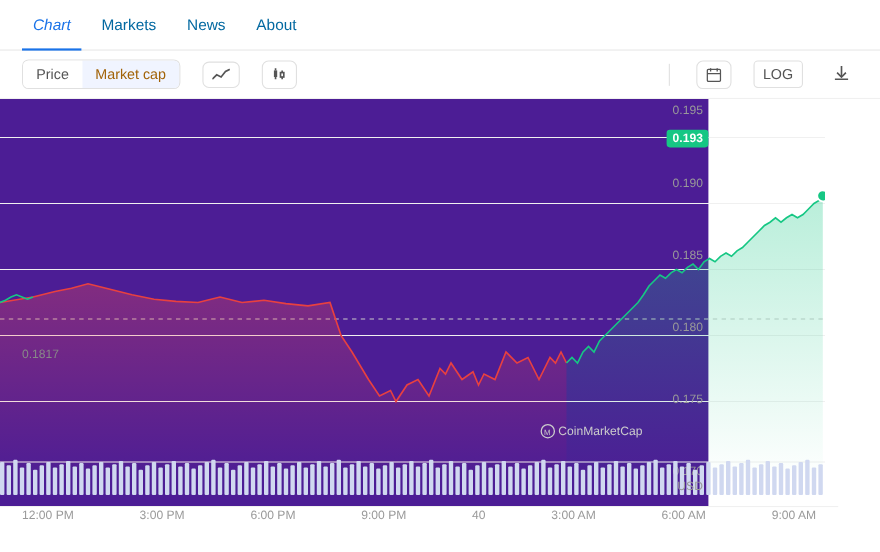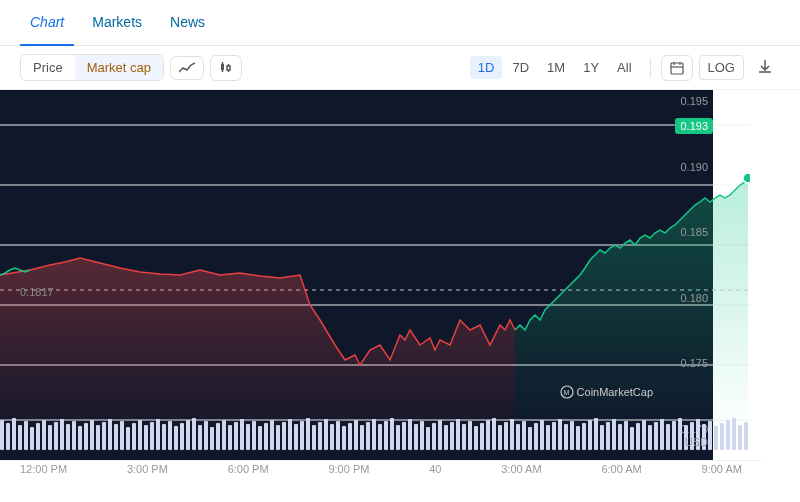--- a/index.html
+++ b/index.html
@@ -36,21 +36,21 @@
       border-bottom: 2px solid #1a73e8;
       font-weight: 500;
       font-style: italic;
     }
 
     
     .toolbar {
       display: flex;
       align-items: center;
       padding: 8px 20px;
-      gap: 6px;
+      gap: 20px;
       border-bottom: 1px solid #f0f0f0;
       height: 44px;
     }
     .btn-group {
       display: flex;
       border: 1px solid #e0e0e0;
       border-radius: 6px;
       overflow: hidden;
     }
     .btn-group-item {
@@ -131,23 +131,23 @@
       font-size: 13px;
       color: #555;
       cursor: pointer;
       border: none;
       background: transparent;
     }
 
     
     .chart-container {
       position: relative;
-      width: 713px;
+      width: 644px;
       height: 370px;
-      background: #0f172a;
+      background: #4c1d95;
     }
     .chart-svg {
       position: absolute;
       top: 0;
       left: 0;
       width: 750px;
       height: 350px;
     }
     .y-label {
       font-size: 11px;
@@ -155,21 +155,21 @@
       text-align: right;
       padding-right: 5px;
     }
     .current-price-badge {
       position: absolute;
       right: 0;
       top: 28px;
       background: #16c784;
       color: #fff;
       font-size: 11px;
-      font-weight: 400;
+      font-weight: 700;
       padding: 2px 5px;
       border-radius: 3px;
     }
     .x-label {
       font-size: 11px;
       color: #999;
     }
 
     .usd-label {
       position: absolute;
@@ -188,29 +188,31 @@
       display: flex;
       align-items: flex-end;
       gap: 4px;
     }
 
     .price-annotation {
       position: absolute;
       left: 20px;
       font-size: 11px;
       color: #888;
+      margin-top: 30px;
     }
   </style>
 </head>
 <body>
 
 <nav class="top-nav">
   <div class="nav-tab active">Chart</div>
   <div class="nav-tab">Markets</div>
   <div class="nav-tab">News</div>
+  <div class="nav-tab">About</div>
 </nav>
 
 <div class="toolbar">
   <div class="btn-group">
     <button class="btn-group-item">Price</button>
     <button class="btn-group-item active">Market cap</button>
   </div>
   <button class="icon-btn">
     <svg width="16" height="12" viewBox="0 0 16 12" fill="none" stroke="#555" stroke-width="1.5">
       <polyline points="0,10 4,6 8,8 12,3 16,1"></polyline>
@@ -220,27 +222,20 @@
     <svg width="14" height="14" viewBox="0 0 14 14" fill="none" stroke="#555" stroke-width="1.5">
       <rect x="2" y="3" width="3" height="6" fill="#555" stroke="none"></rect>
       <line x1="3.5" y1="1" x2="3.5" y2="3"></line>
       <line x1="3.5" y1="9" x2="3.5" y2="11"></line>
       <rect x="8" y="5" width="3" height="4" fill="none" stroke="#555"></rect>
       <line x1="9.5" y1="3" x2="9.5" y2="5"></line>
       <line x1="9.5" y1="9" x2="9.5" y2="11"></line>
     </svg>
   </button>
   <div class="spacer"></div>
-  <div class="time-group">
-    <button class="time-btn active">1D</button>
-    <button class="time-btn">7D</button>
-    <button class="time-btn">1M</button>
-    <button class="time-btn">1Y</button>
-    <button class="time-btn">All</button>
-  </div>
   <div class="divider-v"></div>
   <button class="icon-btn">
     <svg width="14" height="14" viewBox="0 0 14 14" fill="none" stroke="#555" stroke-width="1.2">
       <rect x="1" y="2" width="12" height="11" rx="1"></rect>
       <line x1="4" y1="1" x2="4" y2="4"></line>
       <line x1="10" y1="1" x2="10" y2="4"></line>
       <line x1="1" y1="6" x2="13" y2="6"></line>
     </svg>
   </button>
   <button class="log-btn">LOG</button>

